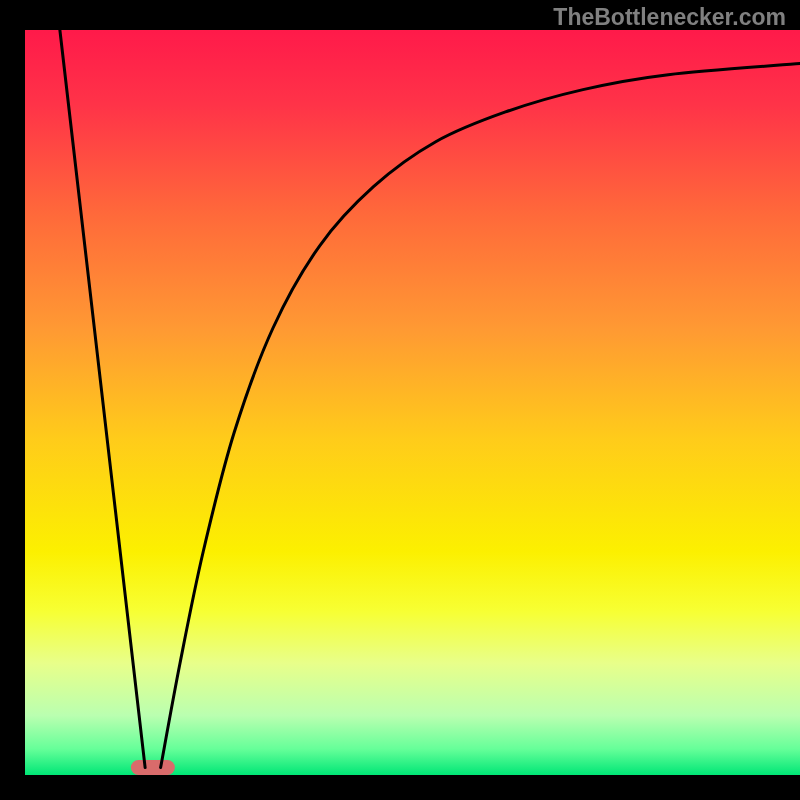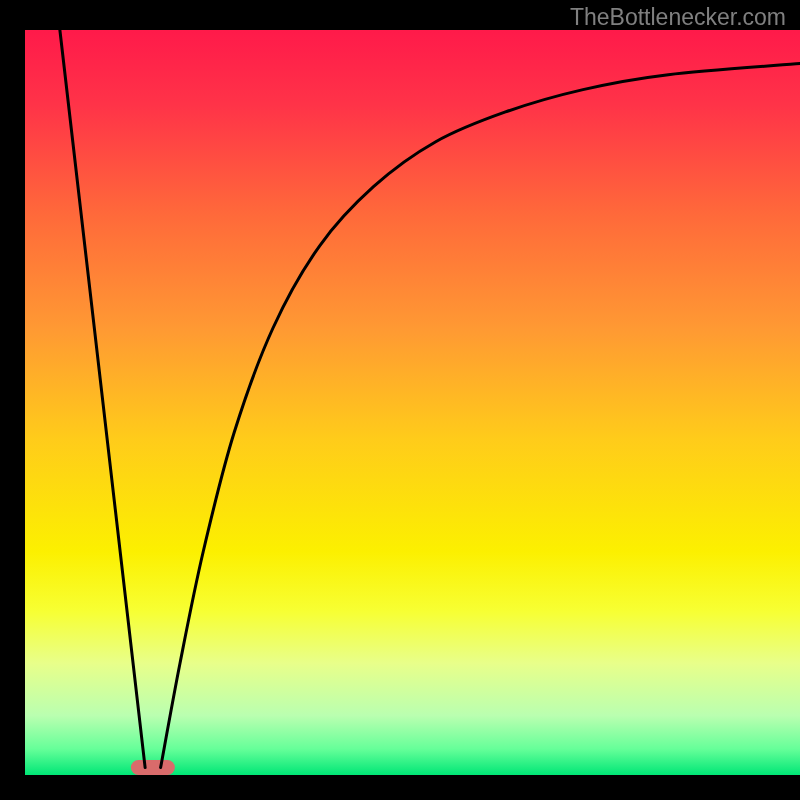--- a/index.html
+++ b/index.html
@@ -6,20 +6,21 @@
     margin: 0;
     padding: 0;
     background: #fff;
     font-family: Arial, Helvetica, sans-serif;
   }
   .chart-container {
     position: relative;
     width: 800px;
     height: 800px;
     background: #000;
+    font-weight: bold;
   }
   .attribution {
     position: absolute;
     top: 4px;
     right: 14px;
     color: #808080;
     font-size: 23px;
     font-family: Arial, sans-serif;
   }
   svg {

